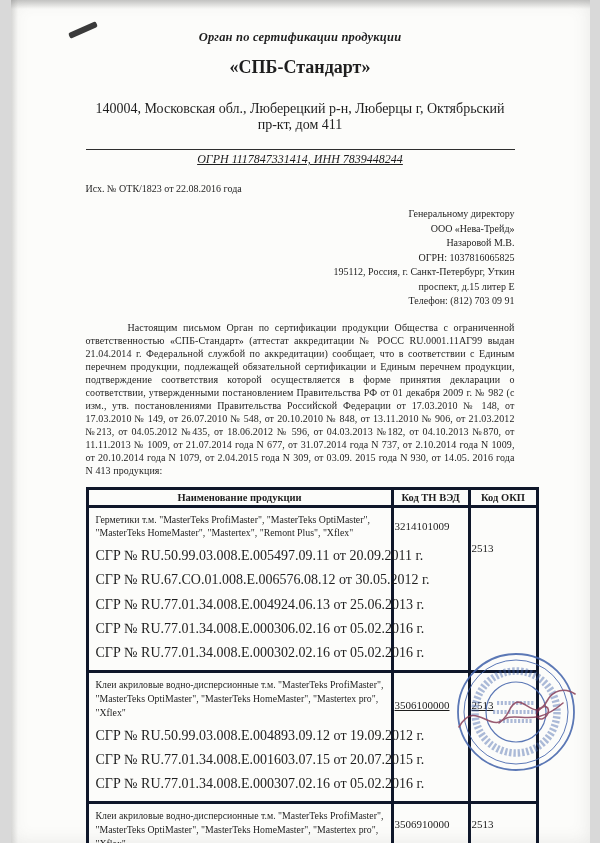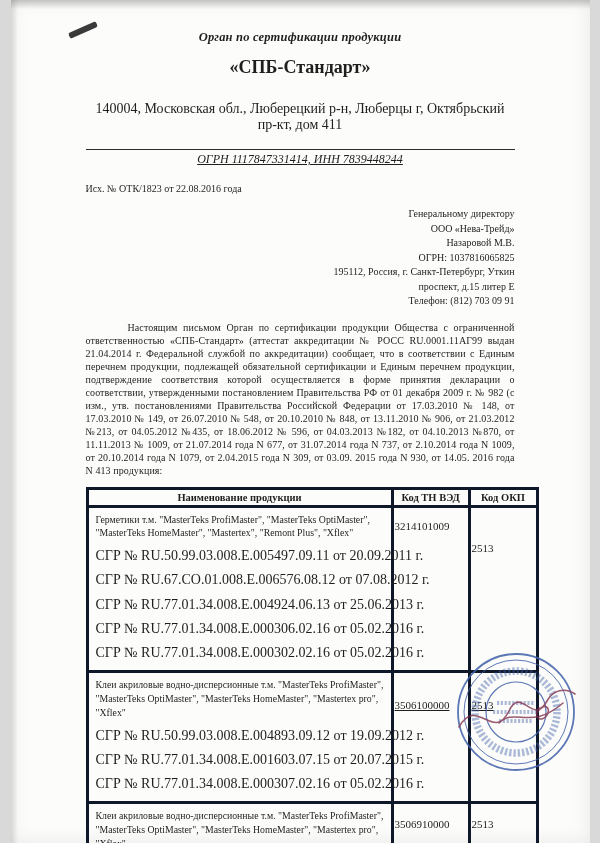--- a/index.html
+++ b/index.html
@@ -131,21 +131,21 @@
         <th>Наименование продукции</th>
         <th>Код ТН ВЭД</th>
         <th>Код ОКП</th>
       </tr>
     </thead>
     <tbody>
       <tr>
         <td class="name-cell">
           <div class="prod-name">Герметики т.м. "MasterTeks ProfiMaster", "MasterTeks OptiMaster", "MasterTeks HomeMaster", "Mastertex", "Remont Plus", "Xflex"</div>
           <div class="sgr">СГР №  RU.50.99.03.008.Е.005497.09.11 от 20.09.2011 г.</div>
-          <div class="sgr">СГР №  RU.67.СО.01.008.Е.006576.08.12 от 07.08.2012 г.</div>
+          <div class="sgr">СГР №  RU.67.СО.01.008.Е.006576.08.12 от 30.05.2012 г.</div>
           <div class="sgr">СГР №  RU.77.01.34.008.Е.004924.06.13 от 25.06.2013 г.</div>
           <div class="sgr">СГР №  RU.77.01.34.008.Е.000306.02.16 от 05.02.2016 г.</div>
           <div class="sgr">СГР №  RU.77.01.34.008.Е.000302.02.16 от 05.02.2016 г.</div>
         </td>
         <td class="code-cell pt-sm">3214101009</td>
         <td class="code-cell pt-lg">2513</td>
       </tr>
       <tr>
         <td class="name-cell">
           <div class="prod-name">Клеи акриловые водно-дисперсионные т.м. "MasterTeks ProfiMaster", "MasterTeks OptiMaster", "MasterTeks HomeMaster", "Mastertex pro", "Xflex"</div>

